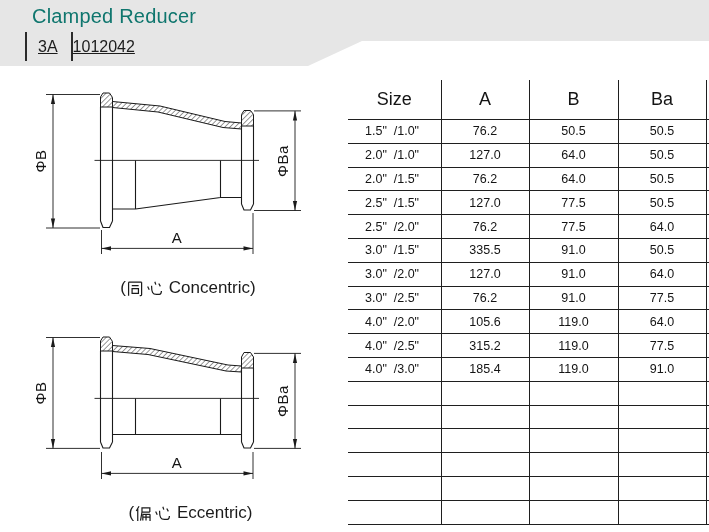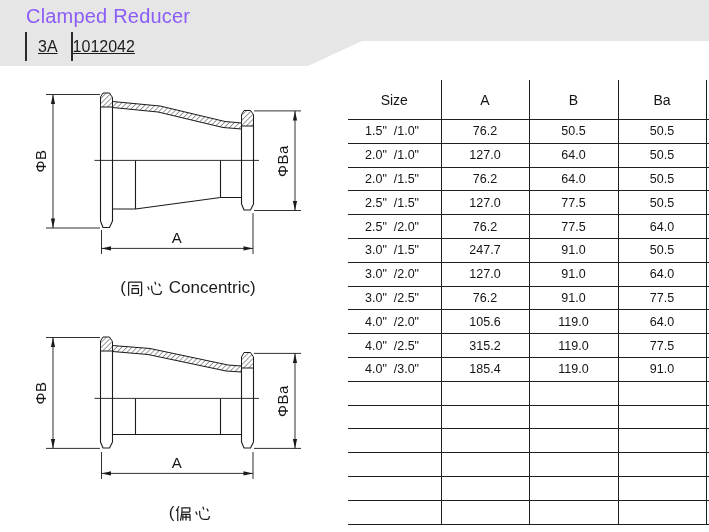--- a/index.html
+++ b/index.html
@@ -7,22 +7,22 @@
     width:709px;height:532px;position:relative;overflow:hidden;
     background:#ffffff;color:#1a1a1a;
     font-family:"Liberation Sans", sans-serif;
   }
   
   .banner{
     position:absolute;left:0;top:0;width:709px;height:66px;
     clip-path:polygon(0 0,709px 0,709px 41px,362px 41px,308px 66px,0 66px);
   }
   .page-title{
-    position:absolute;left:26px;top:5px;
-    font-size:20px;letter-spacing:.2px;color:#8b5cf6;
+    position:absolute;left:32px;top:5px;
+    font-size:20px;letter-spacing:.2px;color:#0f766e;
   }
   .subtitle{
     position:absolute;left:25px;top:32px;height:29px;
     display:flex;align-items:center;font-size:16px;color:#1c1c1c;text-decoration:underline;
   }
   .vbar{width:2px;height:29px;background:#2b2b2b;}
   .std-code{margin:0 13px 0 11px;}
   .part-no{}
   
   .drawings{position:absolute;left:0;top:0;pointer-events:none;}
@@ -38,21 +38,21 @@
   }
   .caption span{white-space:pre;}
   .cjk{margin:0 1px 0 1px;}
   .cjk path{stroke:#1b1b1b;stroke-width:1.15;fill:none;stroke-linecap:butt;}
   
   .dim-table{
     position:absolute;left:348px;top:80px;width:361px;
     border-collapse:collapse;table-layout:fixed;color:#141414;
   }
   .dim-table th{
-    height:39px;font-weight:normal;font-size:14px;text-align:center;
+    height:39px;font-weight:normal;font-size:18px;text-align:center;
     border-bottom:1.3px solid #1f1f1f;padding:0;
   }
   .dim-table td{
     height:22.8px;font-size:12.5px;text-align:center;
     border-bottom:1.2px solid #1f1f1f;padding:0;
   }
   .dim-table th + th, .dim-table td + td{border-left:1.5px solid #1f1f1f;}
   .dim-table .size-cell{text-align:left;padding-left:17px;white-space:pre;}
 </style>
 </head>
@@ -153,20 +153,21 @@
   </svg>
   <span> Concentric)</span>
 </div>
 
 <div class="caption" style="left:103px;top:503px;width:175px;">
   <span>(</span>
   <svg class="cjk" width="36" height="17" viewBox="0 0 34 16">
     <path d="M3.8,1.2 L1.2,5.6 M2.6,3.8 L2.6,15 M6,2.6 L14.6,2.6 M6.6,2.6 L6.6,6.6 M6.6,6.6 L14,6.6 M14,2.6 L14,6.6 M6.6,6.6 L5.2,14.8 M7.4,8.8 L14.2,8.8 M7.4,11.4 L14.2,11.4 M7.4,8.8 L7.4,14.6 M10.4,8.8 L10.4,14.6 M14.2,8.8 L14.2,15.2"></path>
     <path d="M19.5,6.2 L21,9.2 M23.2,5.5 C23.2,11.5 24.2,13.6 27.8,13.6 L30.6,13.6 C32,13.6 32.4,12.6 32.5,10.4 M26.3,1.6 L27.2,4.4 M30,3.2 L31.5,6"></path>
   </svg>
+  <span> Eccentric)</span>
 </div>
 
 <table class="dim-table">
   <colgroup>
     <col style="width:93px">
       <col style="width:88px">
       <col style="width:89px">
       <col style="width:88px">
       <col style="width:3px">
   </colgroup>
@@ -210,21 +211,21 @@
       </tr>
       <tr>
         <td class="size-cell">2.5"  /2.0"</td>
         <td>76.2</td>
         <td>77.5</td>
         <td>64.0</td>
         <td>&nbsp;</td>
       </tr>
       <tr>
         <td class="size-cell">3.0"  /1.5"</td>
-        <td>247.7</td>
+        <td>335.5</td>
         <td>91.0</td>
         <td>50.5</td>
         <td>&nbsp;</td>
       </tr>
       <tr>
         <td class="size-cell">3.0"  /2.0"</td>
         <td>127.0</td>
         <td>91.0</td>
         <td>64.0</td>
         <td>&nbsp;</td>

